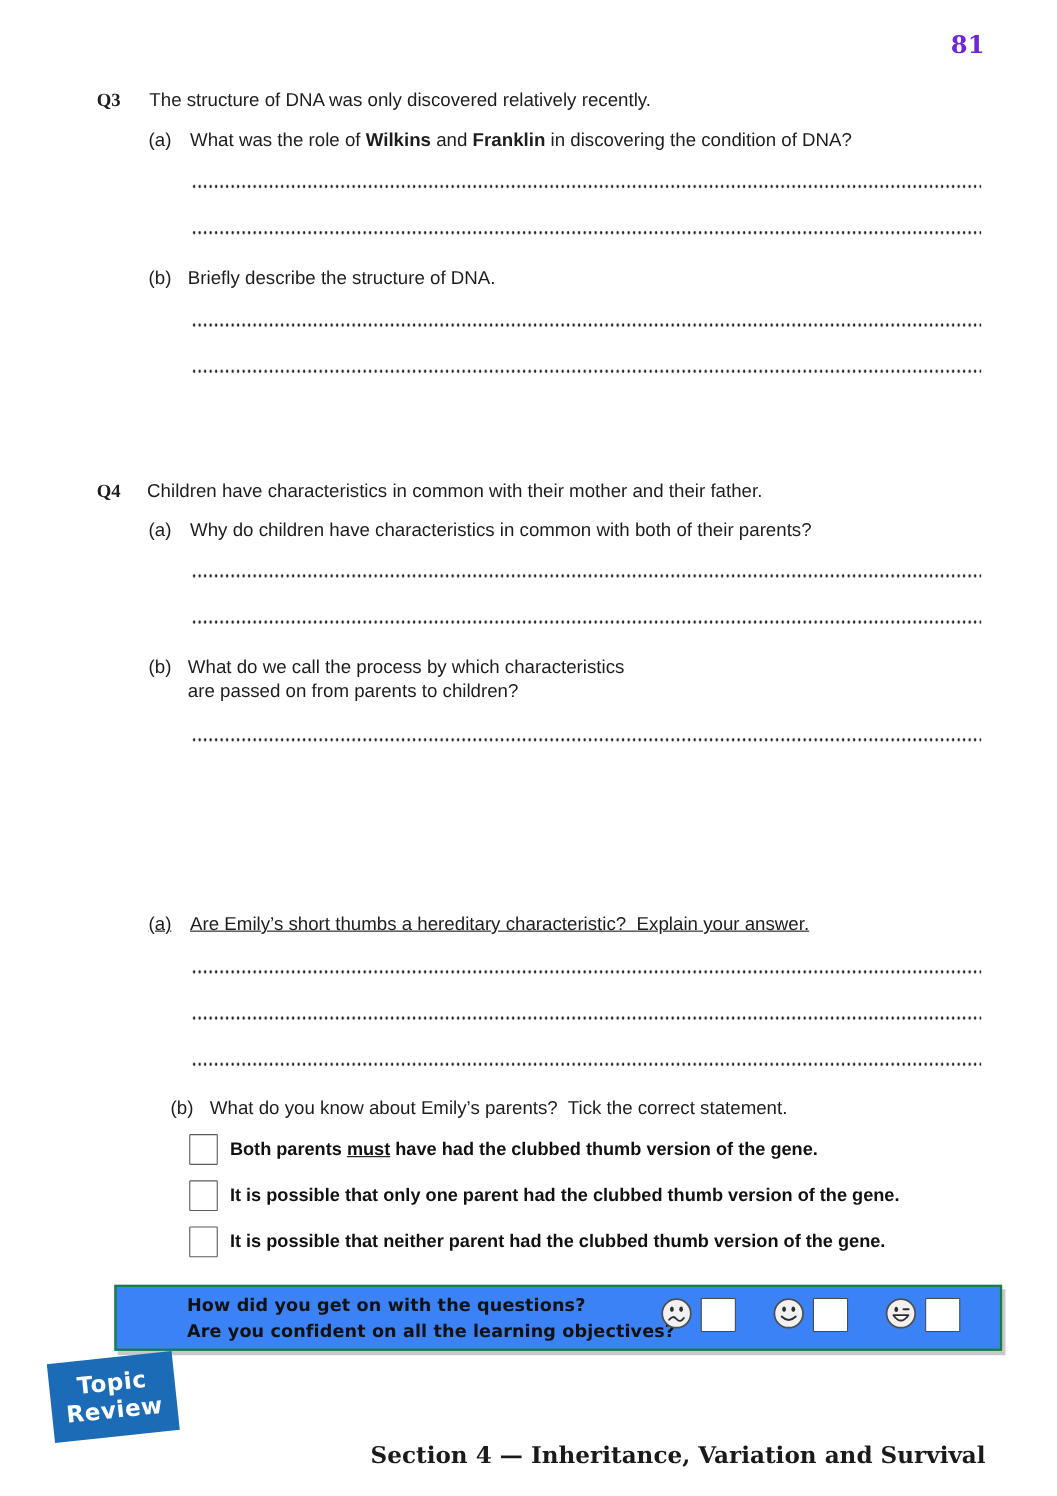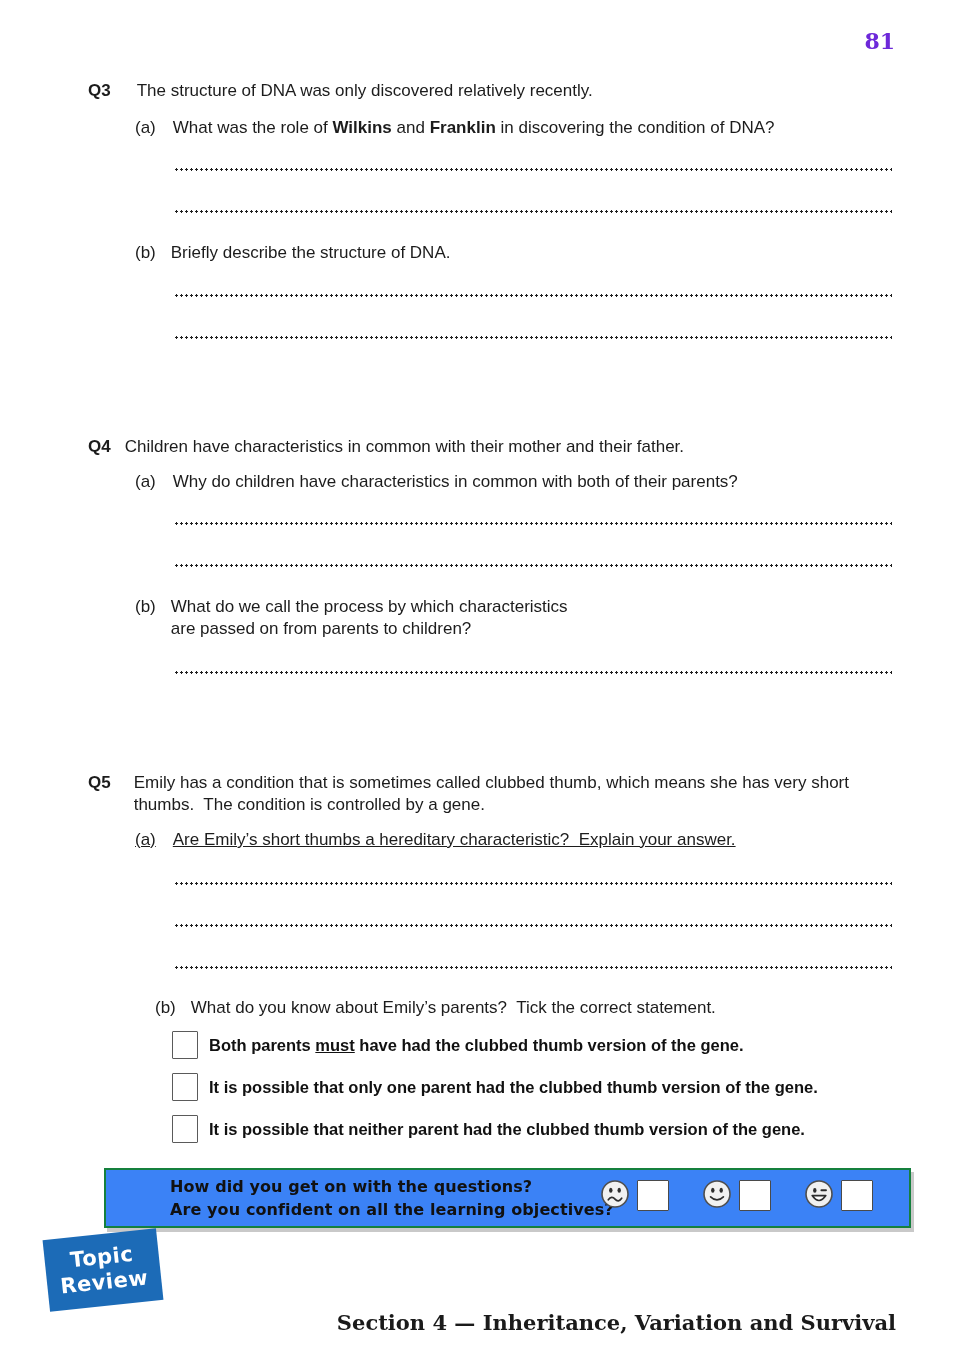--- a/index.html
+++ b/index.html
@@ -8,21 +8,21 @@
     font-family:"Liberation Sans",sans-serif;color:#1c1c1c;overflow:hidden;
   }
   .abs{position:absolute;}
   .pre{white-space:pre-wrap;}
   .b{font-weight:700;}
   .u{text-decoration:underline;}
   .pageno{
     font-family:"DejaVu Serif",serif;font-weight:700;font-size:22px;color:#6d28d9;
   }
   .qrow{font-size:17px;line-height:22px;}
-  .qlabel{font-weight:700;font-family:Liberation Sans, sans-serif;}
+  .qlabel{font-weight:700;font-family:Liberation Serif, serif;}
   .dotline{
     height:3px;background-image:radial-gradient(circle,#1f1f1f 1.15px,transparent 1.35px);
     background-size:5px 3px;background-repeat:repeat-x;background-position:left center;
   }
   .opt-row{display:flex;align-items:center;gap:11px;height:28px;}
   .cbx{
     width:24px;height:26px;border:1.6px solid #5a5a5a;border-radius:1px;
     background:#fff;flex:0 0 auto;display:inline-block;
   }
   .opt-text{font-size:16.5px;font-weight:700;color:#111;}
@@ -72,39 +72,36 @@
   <div class="abs dotline" style="left:174px;top:210px;width:718px;"></div>
 
   <div class="abs qrow" style="left:135px;top:242px;">
     <span style="margin-right:15px;">(b)</span><span class="pre">Briefly describe the structure of DNA.</span>
   </div>
 
   <div class="abs dotline" style="left:174px;top:294px;width:718px;"></div>
   <div class="abs dotline" style="left:174px;top:336px;width:718px;"></div>
 
   <div class="abs qrow" style="left:88px;top:436px;">
-    <span class="qlabel" style="margin-right:14px;">Q4</span><span class="pre">Children have characteristics in common with their mother and their father.</span>
+    <span class="qlabel" style="margin-right:24px;">Q4</span><span class="pre">Children have characteristics in common with their mother and their father.</span>
   </div>
 
   <div class="abs qrow" style="left:135px;top:471px;">
     <span style="margin-right:17px;">(a)</span><span class="pre">Why do children have characteristics in common with both of their parents?</span>
   </div>
 
   <div class="abs dotline" style="left:174px;top:522px;width:718px;"></div>
   <div class="abs dotline" style="left:174px;top:564px;width:718px;"></div>
 
   <div class="abs qrow" style="left:135px;top:596px;">
     <span style="margin-right:15px;vertical-align:top;">(b)</span><span style="display:inline-block;"><span class="pre">What do we call the process by which characteristics</span><br><span class="pre">are passed on from parents to children?</span></span>
   </div>
 
   <div class="abs dotline" style="left:174px;top:671px;width:718px;"></div>
 
-  <div class="abs qrow" style="left:88px;top:772px;">
-    <span class="qlabel" style="margin-right:23px;vertical-align:top;">Q5</span><span style="display:inline-block;"><span class="pre">Emily has a condition that is sometimes called clubbed thumb, which means she has very short</span><br><span class="pre">thumbs.  The condition is controlled by a gene.</span></span>
-  </div>
 
   <div class="abs qrow" style="left:135px;top:829px;text-decoration:underline;">
     <span style="margin-right:17px;">(a)</span><span class="pre">Are Emily’s short thumbs a hereditary characteristic?  Explain your answer.</span>
   </div>
 
   <div class="abs dotline" style="left:174px;top:882px;width:718px;"></div>
   <div class="abs dotline" style="left:174px;top:924px;width:718px;"></div>
   <div class="abs dotline" style="left:174px;top:966px;width:718px;"></div>
 
   <div class="abs qrow" style="left:135px;top:997px;margin-left:20px;">

